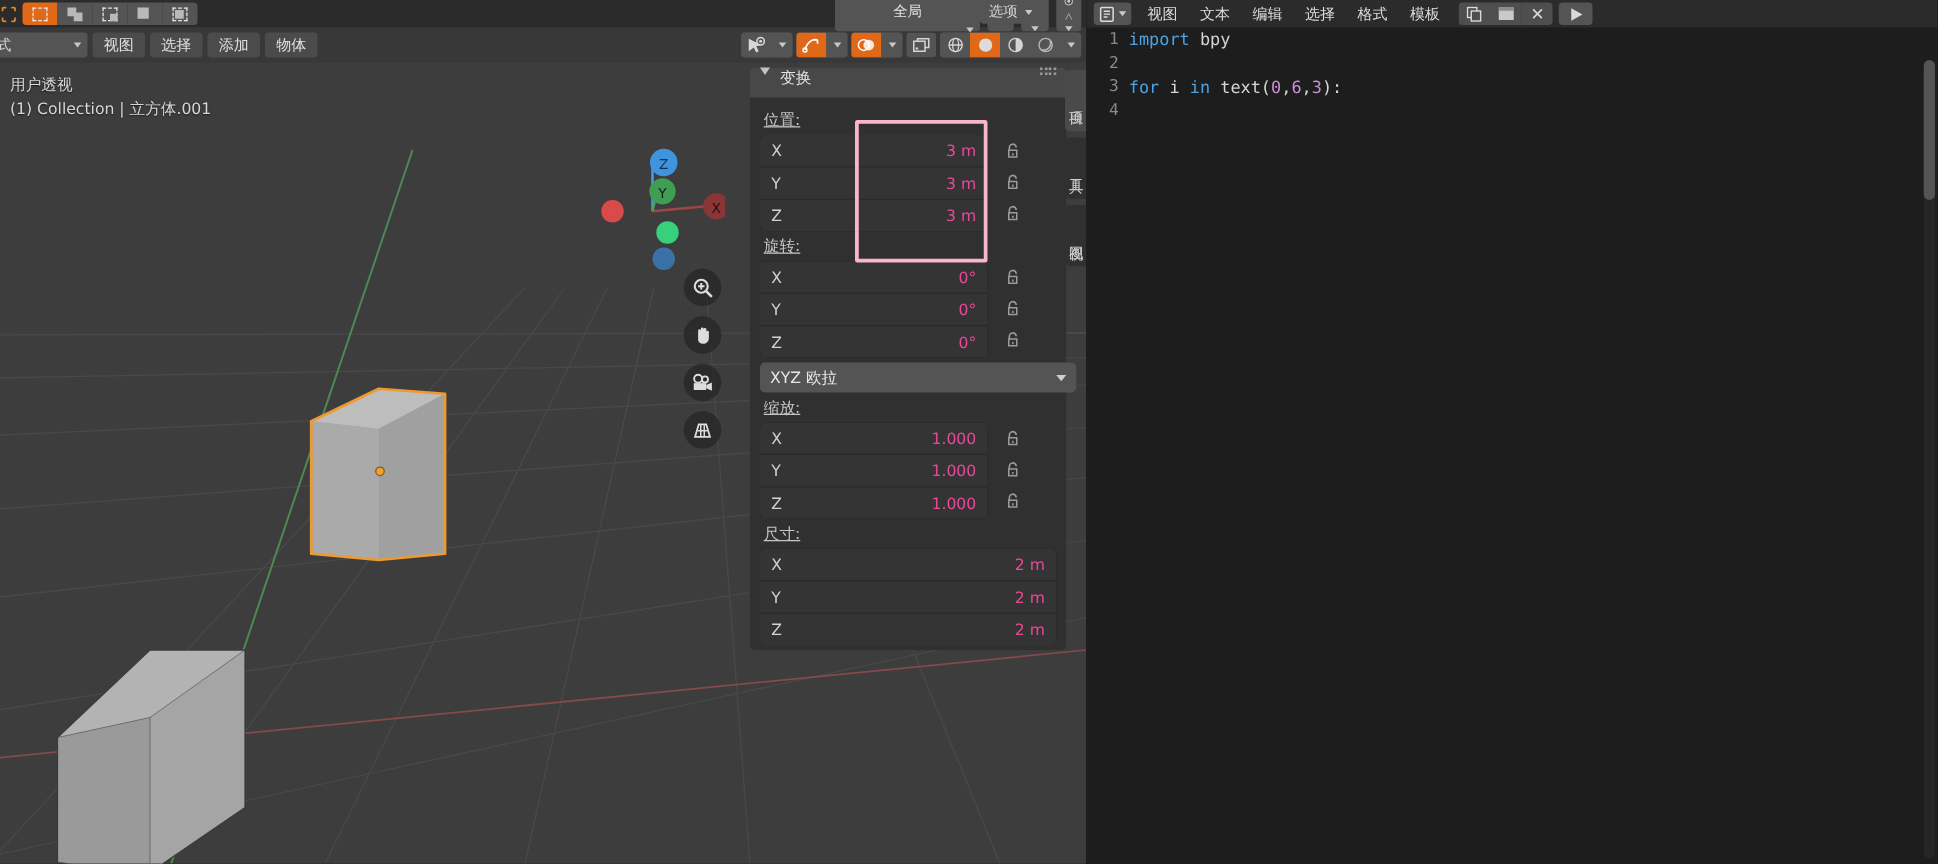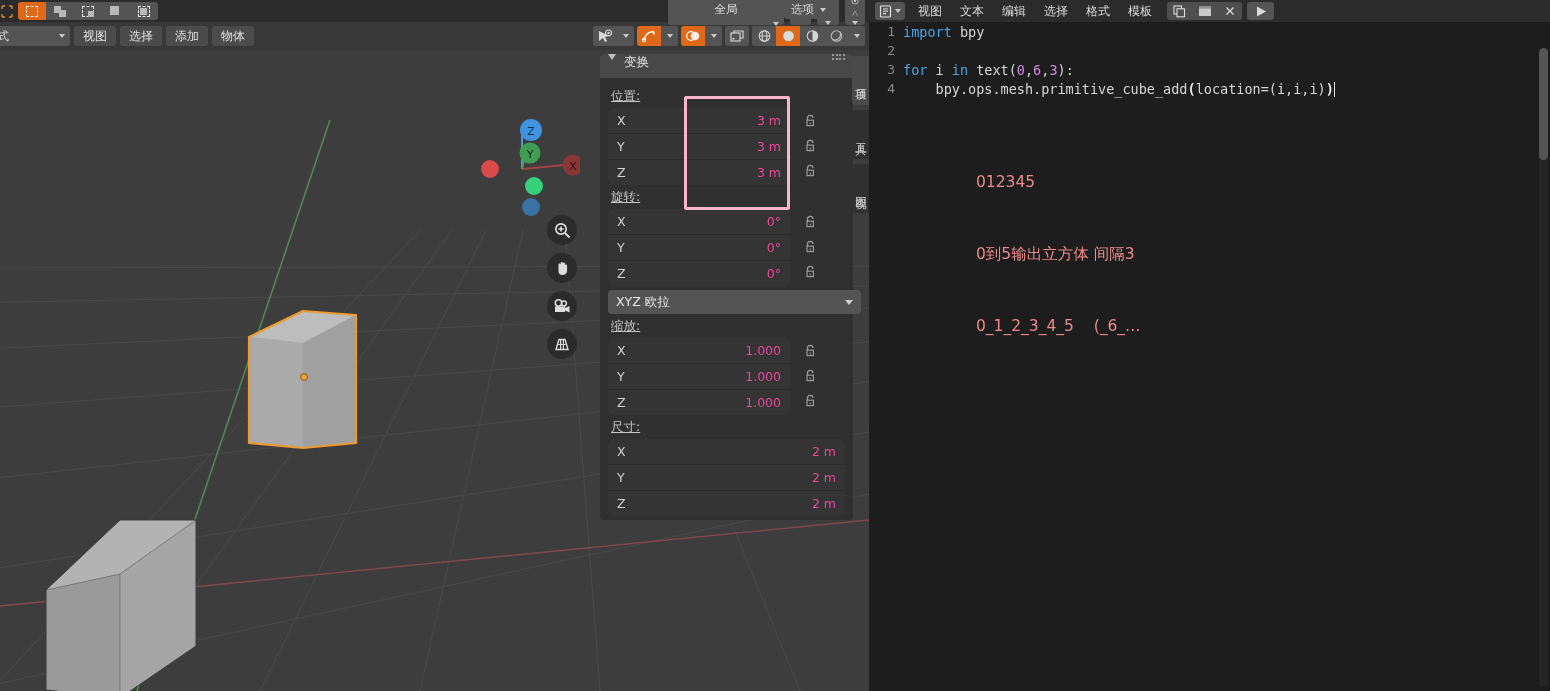--- a/index.html
+++ b/index.html
@@ -647,20 +647,24 @@
           </svg>
         </div>
         <div class="nav-btn">
           <svg width="20" height="19" viewBox="0 0 20 19">
             <polygon points="4,14.5 16,14.5 13,4.5 7,4.5" stroke="#ddd" stroke-width="1.4" fill="none"></polygon>
             <path d="M6.2 9.5 H13.8 M8.6 4.5 V14.5 M11.4 4.5 V14.5" stroke="#ddd" stroke-width="1.2"></path>
           </svg>
         </div>
       </div>
 
+      <div class="vp-info" style="top:8px;">
+        <div>用户透视</div>
+        <div>(1) Collection | 立方体.001</div>
+      </div>
     </div>
 
     <div class="npanel">
       <div class="np-header">
         <span class="tri-down"></span>
         <span>变换</span>
         <span class="grip-dots">
             <i></i>
             <i></i>
             <i></i>
@@ -888,25 +892,19 @@
           <div class="code-line">
             <span class="ln">2</span>
             <span class="code"></span>
           </div>
           <div class="code-line">
             <span class="ln">3</span>
             <span class="code"><span class="kw">for</span><span> i </span><span class="kw">in</span><span> text(</span><span class="num">0</span><span>,</span><span class="num">6</span><span>,</span><span class="num">3</span><span>):</span></span>
           </div>
           <div class="code-line">
             <span class="ln">4</span>
-            <span class="code"><span>    bpy.ops.mesh.primitive_cube_add</span><span class="punc-b">(</span><span>location=(i,i,i)</span><span class="punc-b">)</span><span class="caret"></span></span>
-          </div>
-        </div>
-      <div class="annot">
-        <div>012345</div>
-        <div>0到5输出立方体 间隔3</div>
-        <div>0_1_2_3_4_5    (_6_…</div>
-      </div>
+          </div>
+        </div>
       <div class="ed-scroll-track"></div>
       <div class="ed-scroll"></div>
     </div>
   </div>
 </div>
 
 </body></html>

